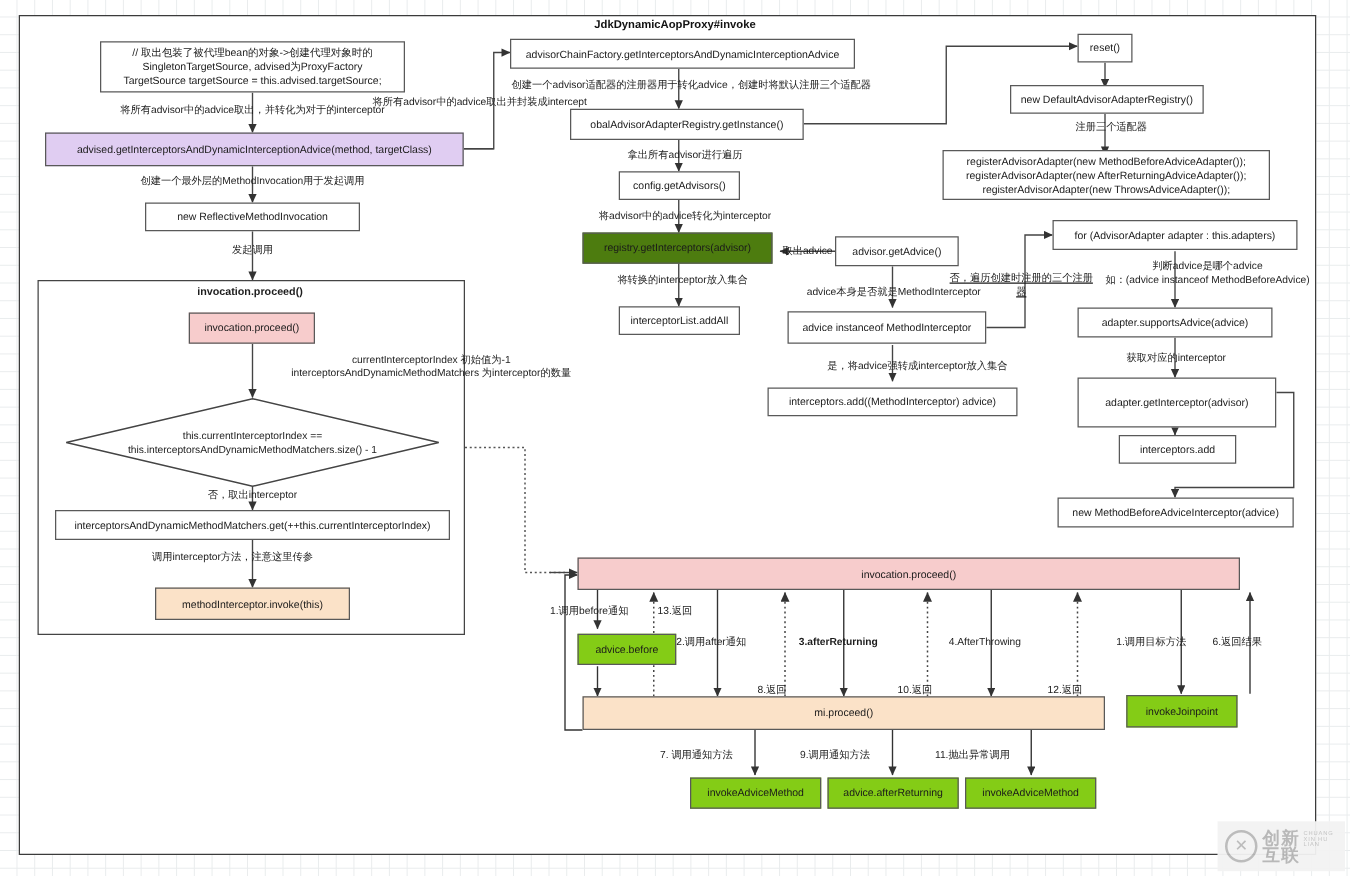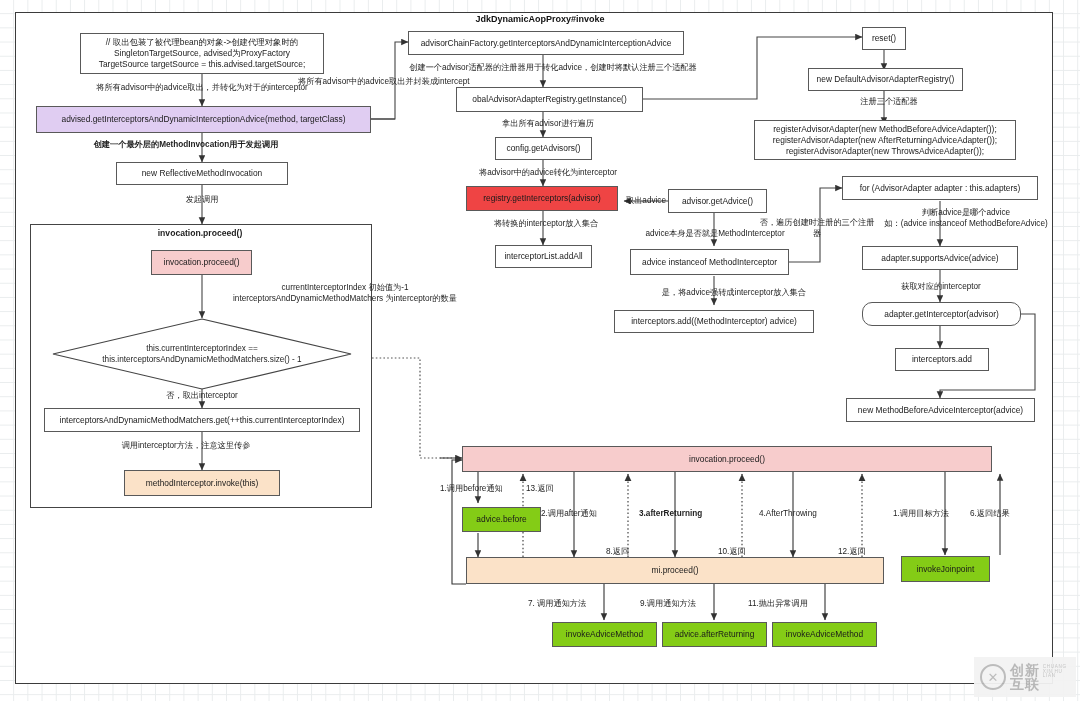--- a/index.html
+++ b/index.html
@@ -43,21 +43,21 @@
   .lbl.left{text-align:left;}
   .title{
     position:absolute;font-size:9px;font-weight:bold;color:#111;
     text-align:center;
   }
   .group{
     position:absolute;box-sizing:border-box;border:1.2px solid #444;
     background:transparent;
   }
   .purple{background:#e0cdf2;}
-  .pinkdark{background:#ef4444;}
+  .pinkdark{background:#4d7c0f;}
   .pinklight{background:#f7cccc;}
   .orange{background:#fbe2c8;}
   .blue{background:#84cc16;}
 
   #watermark{
     position:absolute;right:4px;bottom:4px;width:102px;height:40px;
     background:#f3f3f3;display:flex;align-items:center;gap:4px;
     padding-left:6px;box-sizing:border-box;opacity:.95;
   }
   #watermark .wm-mark{
@@ -164,21 +164,21 @@
 <div class="title" style="left:400px;top:14px;width:280px;">JdkDynamicAopProxy#invoke</div>
 
 <div class="node" style="left:80px;top:33px;width:244px;height:41px;">// 取出包装了被代理bean的对象-&gt;创建代理对象时的
 SingletonTargetSource, advised为ProxyFactory
 TargetSource targetSource = this.advised.targetSource;</div>
 
 <div class="lbl" style="left:62px;top:82px;width:280px;">将所有advisor中的advice取出，并转化为对于的interceptor</div>
 
 <div class="node purple" style="left:36px;top:106px;width:335px;height:27px;">advised.getInterceptorsAndDynamicInterceptionAdvice(method, targetClass)</div>
 
-<div class="lbl" style="left:56px;top:139px;width:260px;font-weight:bold;">创建一个最外层的MethodInvocation用于发起调用</div>
+<div class="lbl" style="left:72px;top:139px;width:260px;">创建一个最外层的MethodInvocation用于发起调用</div>
 
 <div class="node" style="left:116px;top:162px;width:172px;height:23px;">new ReflectiveMethodInvocation</div>
 
 <div class="lbl" style="left:162px;top:194px;width:80px;">发起调用</div>
 
 <div class="group" style="left:30px;top:224px;width:342px;height:284px;"></div>
 <div class="lbl" style="left:110px;top:228px;width:180px;font-weight:bold;font-size:8.6px;">invocation.proceed()</div>
 
 <div class="node pinklight" style="left:151px;top:250px;width:101px;height:25px;">invocation.proceed()</div>
 
@@ -224,42 +224,42 @@
 <div class="node" style="left:495px;top:245px;width:97px;height:23px;">interceptorList.addAll</div>
 
 <div class="lbl" style="left:620px;top:228px;width:190px;">advice本身是否就是MethodInterceptor</div>
 
 <div class="node" style="left:630px;top:249px;width:159px;height:26px;">advice instanceof MethodInterceptor</div>
 
 <div class="lbl" style="left:606px;top:287px;width:200px;text-align:right;">是，将advice强转成interceptor放入集合</div>
 
 <div class="node" style="left:614px;top:310px;width:200px;height:23px;">interceptors.add((MethodInterceptor) advice)</div>
 
-<div class="lbl" style="left:758px;top:217px;width:118px;">否，遍历创建时注册的三个注册器</div>
+<div class="lbl" style="left:758px;top:217px;width:118px;text-decoration:underline;">否，遍历创建时注册的三个注册器</div>
 
 <div class="node" style="left:862px;top:27px;width:44px;height:23px;">reset()</div>
 
 <div class="node" style="left:808px;top:68px;width:155px;height:23px;">new DefaultAdvisorAdapterRegistry()</div>
 
 <div class="lbl" style="left:844px;top:96px;width:90px;">注册三个适配器</div>
 
 <div class="node" style="left:754px;top:120px;width:262px;height:40px;">registerAdvisorAdapter(new MethodBeforeAdviceAdapter());
 registerAdvisorAdapter(new AfterReturningAdviceAdapter());
 registerAdvisorAdapter(new ThrowsAdviceAdapter());</div>
 
 <div class="node" style="left:842px;top:176px;width:196px;height:24px;">for (AdvisorAdapter adapter : this.adapters)</div>
 
 <div class="lbl" style="left:856px;top:207px;width:220px;">判断advice是哪个advice
 如：(advice instanceof MethodBeforeAdvice)</div>
 
 <div class="node" style="left:862px;top:246px;width:156px;height:24px;">adapter.supportsAdvice(advice)</div>
 
 <div class="lbl" style="left:878px;top:281px;width:126px;">获取对应的interceptor</div>
 
-<div class="node" style="left:862px;top:302px;width:159px;height:24px;border-radius:10px;">adapter.getInterceptor(advisor)</div>
+<div class="node" style="left:862px;top:302px;width:159px;height:40px;">adapter.getInterceptor(advisor)</div>
 
 <div class="node" style="left:895px;top:348px;width:94px;height:23px;">interceptors.add</div>
 
 <div class="node" style="left:846px;top:398px;width:189px;height:24px;">new MethodBeforeAdviceInterceptor(advice)</div>
 
 <div class="node pinklight" style="left:462px;top:446px;width:530px;height:26px;">invocation.proceed()</div>
 
 <div class="node orange" style="left:466px;top:557px;width:418px;height:27px;">mi.proceed()</div>
 
 <div class="node blue" style="left:462px;top:507px;width:79px;height:25px;">advice.before</div>

